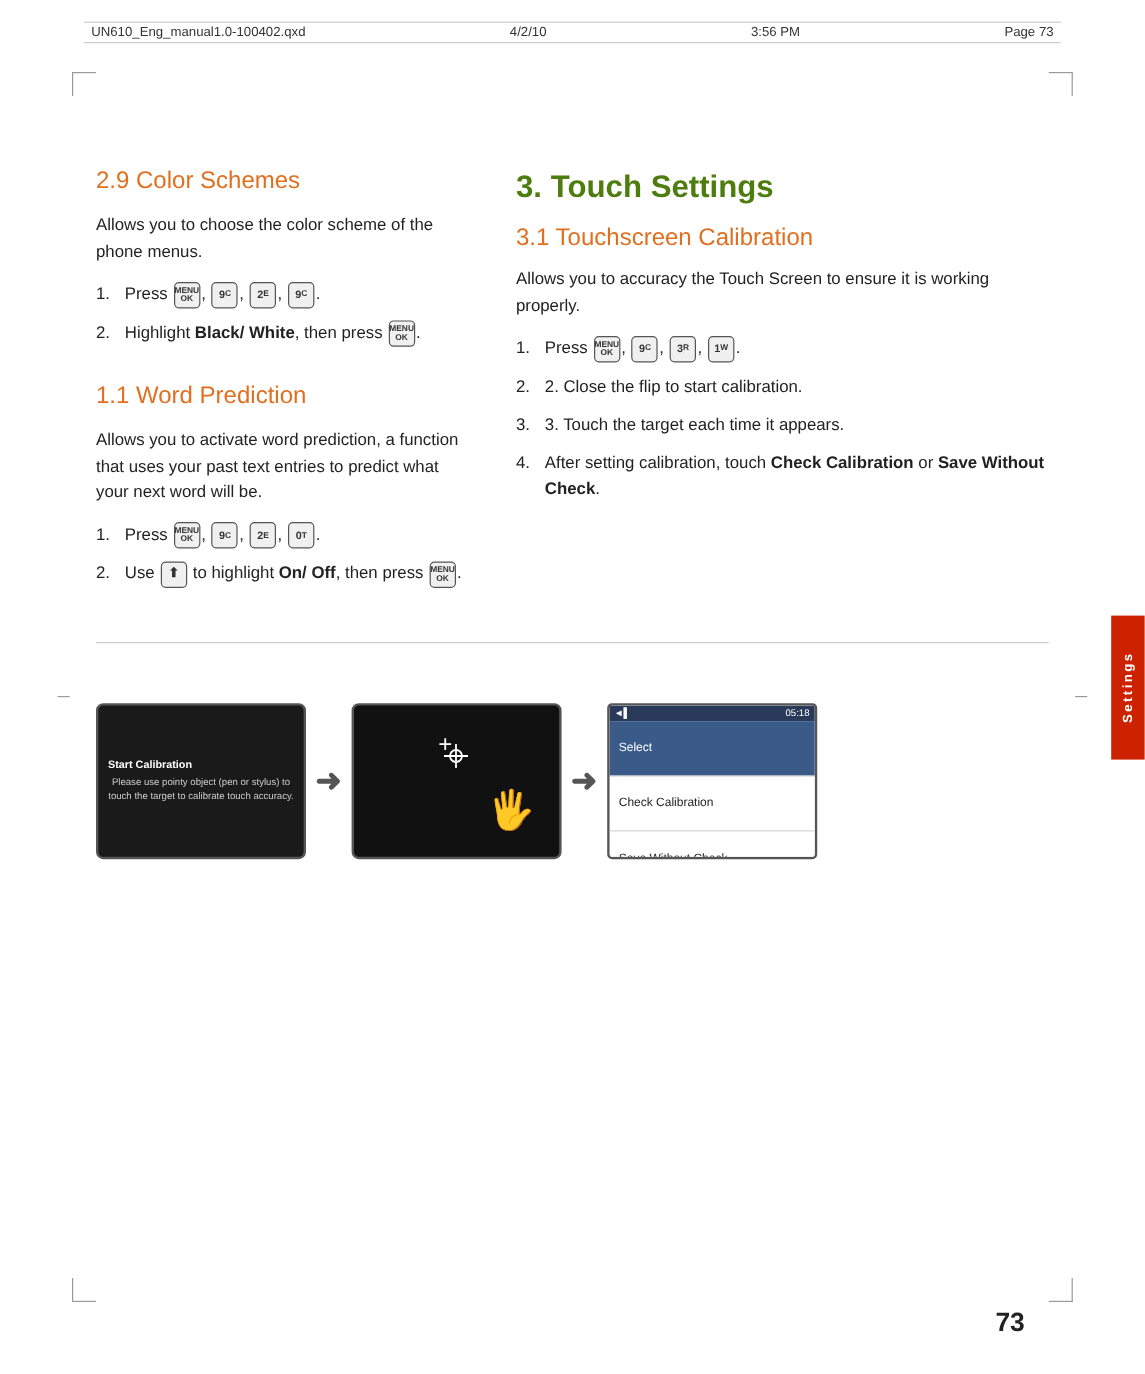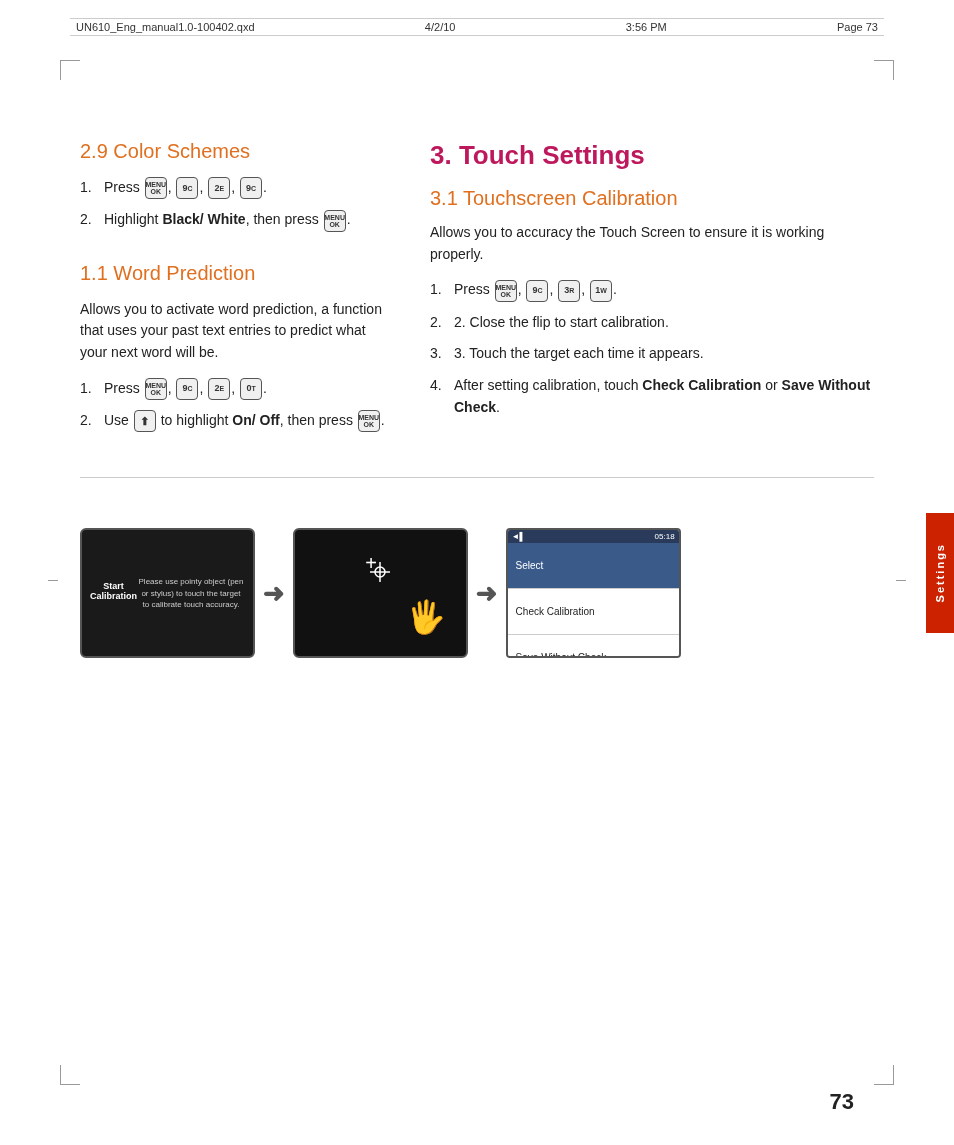--- a/index.html
+++ b/index.html
@@ -67,21 +67,21 @@
 
     
     .section-heading-orange {
       color: #e07020;
       font-size: 20px;
       font-weight: 400;
       margin-bottom: 14px;
     }
 
     .section-heading-large {
-      color: #be185d;
+      color: #4d7c0f;
       font-size: 26px;
       font-weight: 700;
       margin-bottom: 16px;
     }
 
     .section-heading-sub {
       color: #e07020;
       font-size: 20px;
       font-weight: 400;
       margin-bottom: 12px;
@@ -177,22 +177,22 @@
     }
 
     
     .phone-screen {
       width: 175px;
       height: 130px;
       background: #1a1a1a;
       border-radius: 6px;
       border: 2px solid #555;
       display: flex;
-      flex-direction: row;
-      align-items: center;
+      flex-direction: column;
+      align-items: flex-start;
       justify-content: center;
       padding: 8px;
     }
 
     .phone-screen-text-sm {
       color: #ccc;
       font-size: 8px;
       text-align: center;
       line-height: 1.4;
     }
@@ -314,20 +314,21 @@
 </div>
 
 <div class="page-number">73</div>
 
 <div class="content-area">
   <div class="columns">
 
     <div class="left-col">
 
       <h2 class="section-heading-orange">2.9 Color Schemes</h2>
+      <p class="body-text">Allows you to choose the color scheme of the phone menus.</p>
 
       <div class="step-item">
         <span class="step-number">1.</span>
         <span>
           Press
           <span class="key-icon key-menu">MENU<br>OK</span>,
           <span class="key-icon">9<br><span style="font-size:7px">C</span></span>,
           <span class="key-icon">2<br><span style="font-size:7px">E</span></span>,
           <span class="key-icon">9<br><span style="font-size:7px">C</span></span>.
         </span>

